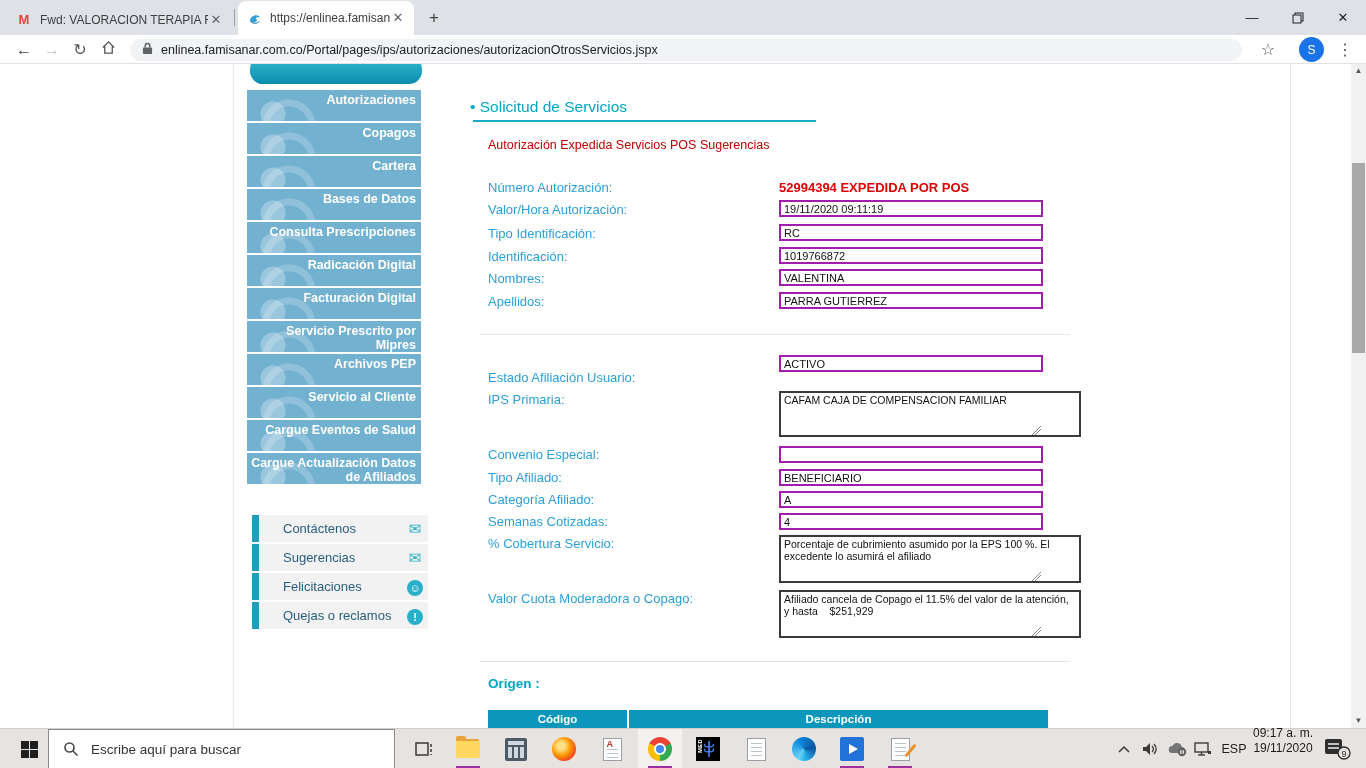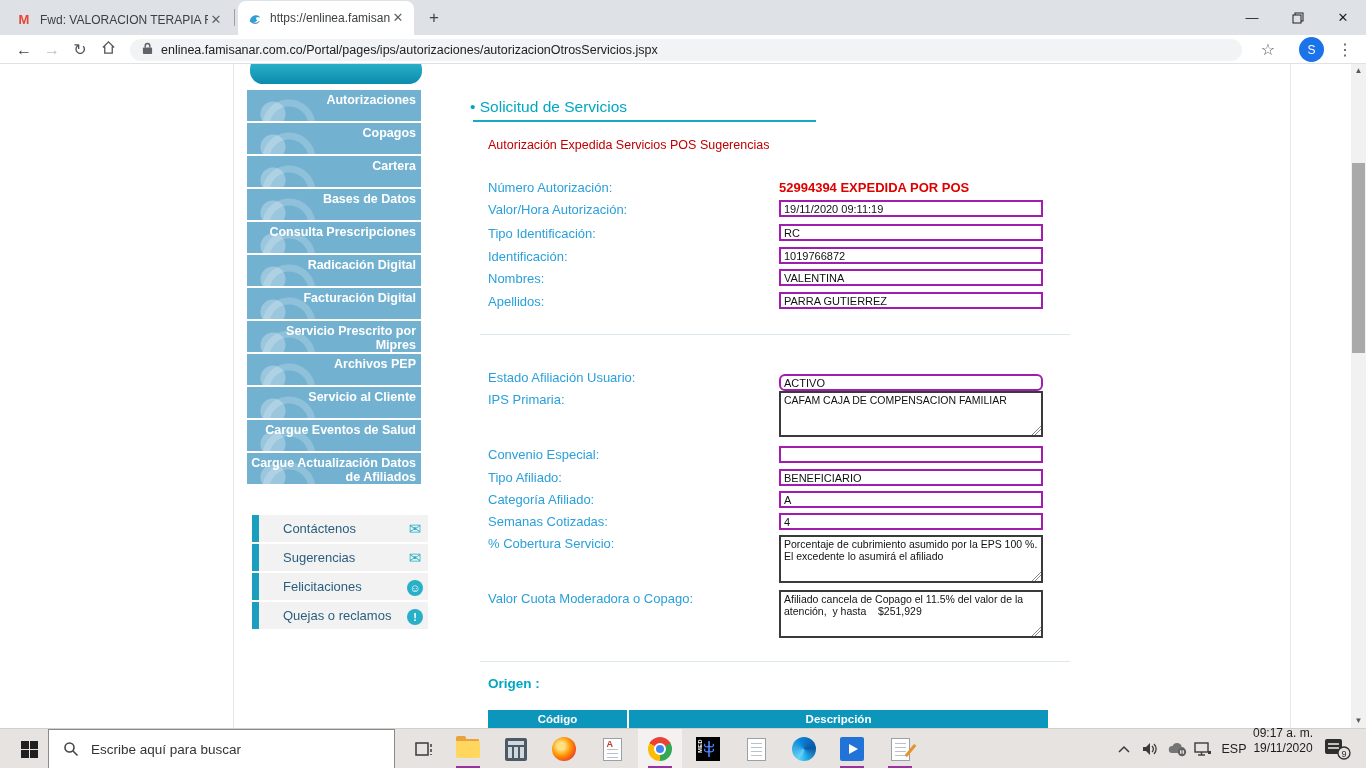--- a/index.html
+++ b/index.html
@@ -39,21 +39,21 @@
   .contact .cicon{flex:0 0 26px;color:#29b0c8;font-size:15px;text-align:center;}
   .circle-ic{display:inline-flex;width:16px;height:16px;border-radius:50%;background:#29b0c8;color:#fff;align-items:center;justify-content:center;font-size:11px;font-weight:bold;}
 
   .sec-title{position:absolute;left:470px;top:34px;font-size:15.5px;color:#00a7c2;}
   .sec-underline{position:absolute;left:473px;top:56px;width:343px;height:2px;background:#17aac4;}
   .subtitle{position:absolute;left:488px;top:74px;font-size:12.5px;color:#c00000;}
   .flabel{position:absolute;left:488px;font-size:13px;color:#2aa0da;}
   .redval{position:absolute;left:779px;font-size:13px;font-weight:bold;color:#e00000;}
   .finput{position:absolute;left:779px;width:264px;height:17px;border:2px solid #a21caf;background:#fff;font-size:11px;padding:0 3px;color:#111;}
   .ta-wrap{position:absolute;left:779px;width:264px;}
-  .fta{width:264px;border:2px solid #3a3a3a;background:#fff;font-size:10.5px;line-height:12px;padding:1px 3px;color:#111;resize:none;display:block;}
+  .fta{width:302px;border:2px solid #3a3a3a;background:#fff;font-size:10.5px;line-height:12px;padding:1px 3px;color:#111;resize:none;display:block;}
   .grip{position:absolute;right:2px;bottom:2px;width:9px;height:9px;background:linear-gradient(135deg,transparent 0 45%,#888 45% 52%,transparent 52% 64%,#888 64% 71%,transparent 71%);}
   .divider{position:absolute;left:480px;width:590px;height:1px;background:#dce8ee;}
   .origen-label{position:absolute;left:488px;top:612px;font-size:13.5px;font-weight:bold;color:#00a7c2;}
   .th{position:absolute;top:646px;height:18px;background:#0d96bb;color:#fff;font-size:11.5px;font-weight:bold;text-align:center;line-height:18px;}
 
   
   .sbar{position:absolute;left:1351px;top:0;width:15px;height:664px;background:#f1f1f1;}
   .sb-arrow{position:absolute;left:0;width:15px;height:14px;color:#595959;font-size:8px;text-align:center;line-height:14px;}
   .sb-thumb{position:absolute;left:1px;top:99px;width:13px;height:190px;background:#a9a9a9;}
 
@@ -201,21 +201,21 @@
 
     <div class="flabel" style="top:207px;">Nombres:</div>
     <input class="finput" style="top: 205px;" value="VALENTINA">
 
     <div class="flabel" style="top:230px;">Apellidos:</div>
     <input class="finput" style="top: 228px;" value="PARRA GUTIERREZ">
 
     <div class="divider" style="top:270px;"></div>
 
     <div class="flabel" style="top:306px;">Estado Afiliación Usuario:</div>
-    <input class="finput" style="top: 310px; border-radius: 6px;" value="ACTIVO">
+    <input class="finput" style="top: 291px;" value="ACTIVO">
 
     <div class="flabel" style="top:328px;">IPS Primaria:</div>
     <div class="ta-wrap" style="top:327px;height:46px;">
       <textarea class="fta" style="height: 46px;">CAFAM CAJA DE COMPENSACION FAMILIAR</textarea>
       <div class="grip"></div>
     </div>
 
     <div class="flabel" style="top:383px;">Convenio Especial:</div>
     <input class="finput" style="top: 382px;" value="">
 

